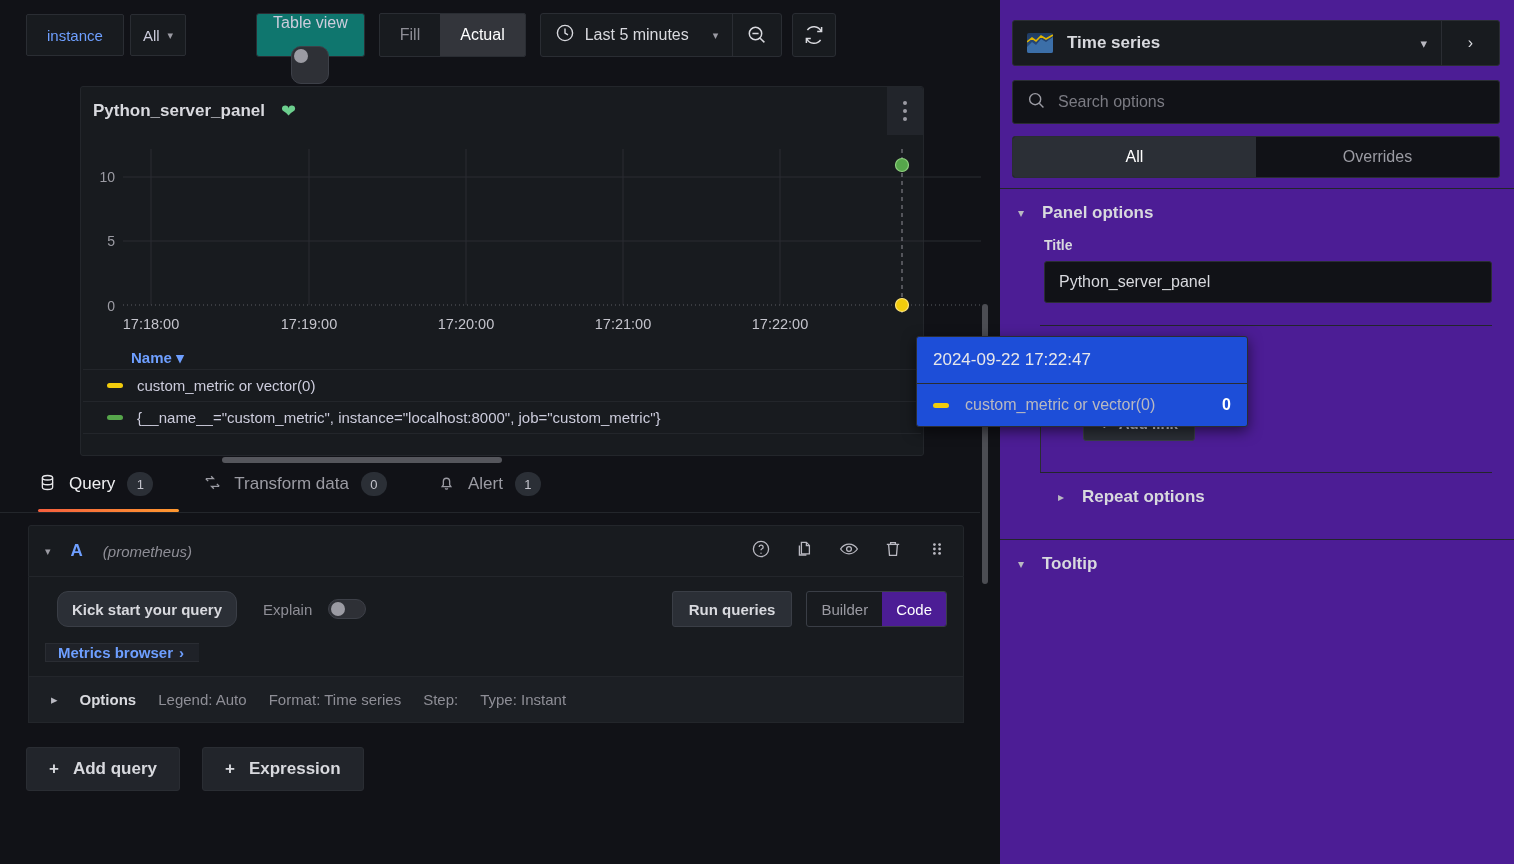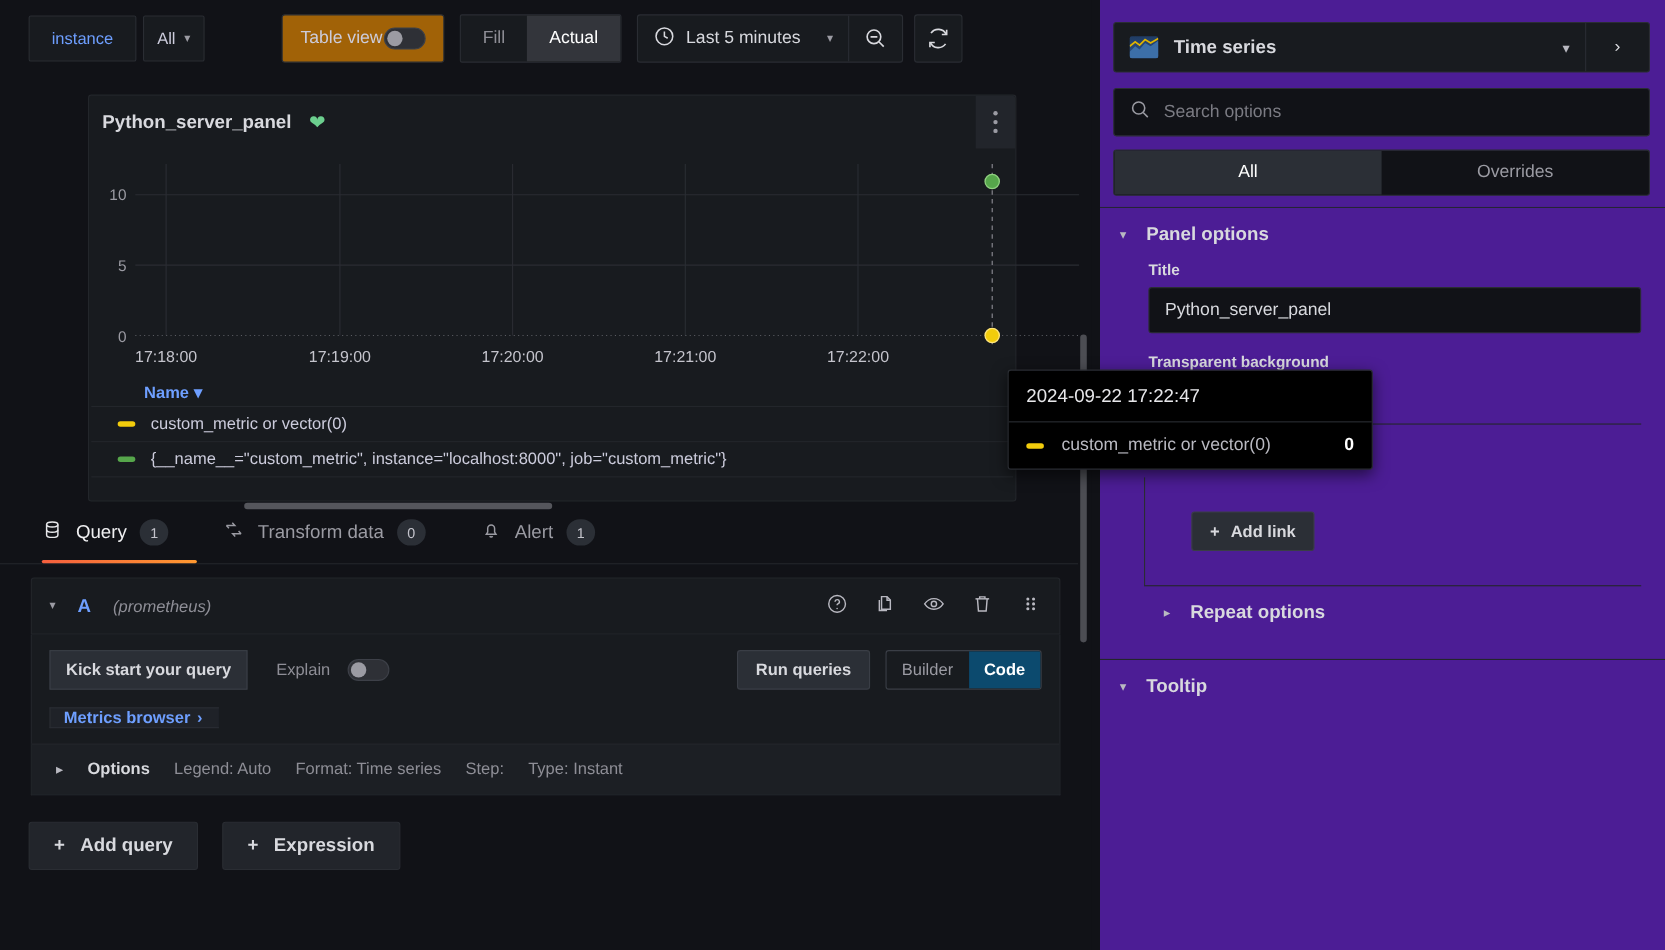--- a/index.html
+++ b/index.html
@@ -27,22 +27,22 @@
     color: #6e9fff; font-size: 15px;
   }
   .var-value {
     height: 42px; display: flex; align-items: center; gap: 8px; padding: 0 12px;
     margin-left: 6px; background: #181b1f; border: 1px solid #2a2d33; border-radius: 2px;
     color: #ccccdc; font-size: 15px;
   }
   .chev { font-size: 11px; color: #9b9ba3; line-height: 1; }
 
   .tbl-view {
-    margin-left: 70px; height: 44px; display: flex; align-items: center; gap: 1px;
-    padding: 0 16px; background: #a16207; border: 1px solid #2a2d33; border-radius: 3px;
+    margin-left: 70px; height: 44px; display: flex; align-items: center; gap: 14px;
+    padding: 0 16px; background: #0f766e; border: 1px solid #2a2d33; border-radius: 3px; flex-direction: column;
   }
   .tbl-view .lbl { font-size: 16px; color: #ccccdc; }
   .switch {
     width: 38px; height: 20px; border-radius: 10px; background: #2e3036;
     border: 1px solid #3d4048; position: relative; flex: 0 0 38px;
   }
   .switch .knob {
     position: absolute; width: 14px; height: 14px; border-radius: 50%;
     background: #9b9ba3; top: 2px; left: 2px;
   }
@@ -174,31 +174,31 @@
     display: flex; align-items: center; padding: 0 16px; gap: 20px;
   }
   .q-letter { color: #6e9fff; font-size: 17px; font-weight: bold; }
   .q-ds { color: #8e8e96; font-size: 15px; font-style: italic; }
   .q-icons { margin-left: auto; display: flex; align-items: center; gap: 24px; }
 
   .q-body { background: #181b1f; border: 1px solid #23262b; border-top: none; padding: 14px 16px 0 16px; }
   .q-row1 { display: flex; align-items: center; gap: 26px; }
   .kick-btn {
     height: 36px; padding: 0 14px; background: #2b2f36; border: 1px solid #3a3e46;
-    border-radius: 0; display: flex; align-items: center; font-size: 15px; font-weight: bold; color: #d8d9de;
+    border-radius: 11px; display: flex; align-items: center; font-size: 15px; font-weight: bold; color: #d8d9de; margin-left: 12px;
   }
   .explain { display: flex; align-items: center; gap: 16px; font-size: 15px; color: #8e8e96; }
   .q-right { margin-left: auto; display: flex; align-items: center; gap: 14px; }
   .run-btn {
     height: 36px; padding: 0 16px; background: #2b2f36; border: 1px solid #3a3e46;
     border-radius: 3px; display: flex; align-items: center; font-size: 15px; font-weight: bold; color: #d8d9de;
   }
   .bc-seg { height: 36px; display: flex; align-items: stretch; border: 1px solid #3a3e46; border-radius: 3px; overflow: hidden; }
   .bc-btn { display: flex; align-items: center; padding: 0 14px; font-size: 15px; color: #9b9ba3; }
-  .bc-btn.active { background: #0c4a6e; color: #ffffff; font-weight: bold; }
+  .bc-btn.active { background: #4c1d95; color: #ffffff; font-weight: normal; }
 
   .q-row2 { display: flex; align-items: stretch; margin-top: 16px; }
   .mbrowser {
     width: 154px; background: #1f2228; border: 1px solid #2a2d33; border-right: none;
     display: flex; align-items: center; gap: 6px; padding: 0 12px;
     color: #6e9fff; font-size: 15px; font-weight: bold;
   }
   .code-input {
     flex: 1; background: #111217; border: 1px solid #2a2d33; height: 42px;
     display: flex; align-items: center; padding: 0 14px;
@@ -224,21 +224,21 @@
     border-radius: 3px; display: flex; align-items: center; gap: 14px;
     font-size: 17px; font-weight: bold; color: #d8d9de;
   }
 
   
   .vscroll { position: absolute; width: 6px; border-radius: 3px; background: #4c4d53; }
 
   
   .tooltip {
     position: absolute; left: 916px; top: 336px; width: 332px;
-    background: #000000; border: 1px solid #2a2d33; border-radius: 3px;
+    background: #1d4ed8; border: 1px solid #2a2d33; border-radius: 3px;
     box-shadow: 0 4px 14px rgba(0,0,0,.55); z-index: 50;
   }
   .tt-time { padding: 13px 16px; font-size: 17px; color: #e7e7ea; border-bottom: 1px solid #2a2d33; }
   .tt-row { display: flex; align-items: center; gap: 16px; padding: 12px 16px; }
   .tt-label { font-size: 16px; color: #b9b9c1; }
   .tt-val { margin-left: auto; font-size: 16px; font-weight: bold; color: #ffffff; }
 
   svg { overflow: visible; }
 </style>
 </head>
@@ -553,24 +553,20 @@
         <span class="cv">▾</span>
         <span class="sec-title">Panel options</span>
       </div>
 
       <div class="field">
         <div class="field-label">Title</div>
         <div class="field-input">Python_server_panel</div>
       </div>
 
 
-      <div class="field" style="margin-top:18px">
-        <div class="field-label">Transparent background</div>
-        <span class="switch"><span class="knob"></span></span>
-      </div>
 
       <div class="sec-head" style="margin:22px 22px 0 40px;padding-left:18px">
         <span class="cv">▾</span>
         <span class="sec-title">Panel links</span>
       </div>
       <div class="subsec" style="height:98px;display:flex;align-items:center;padding-left:42px">
         <div class="add-btn">
           <span>+</span>
           <span>Add link</span>
         </div>

